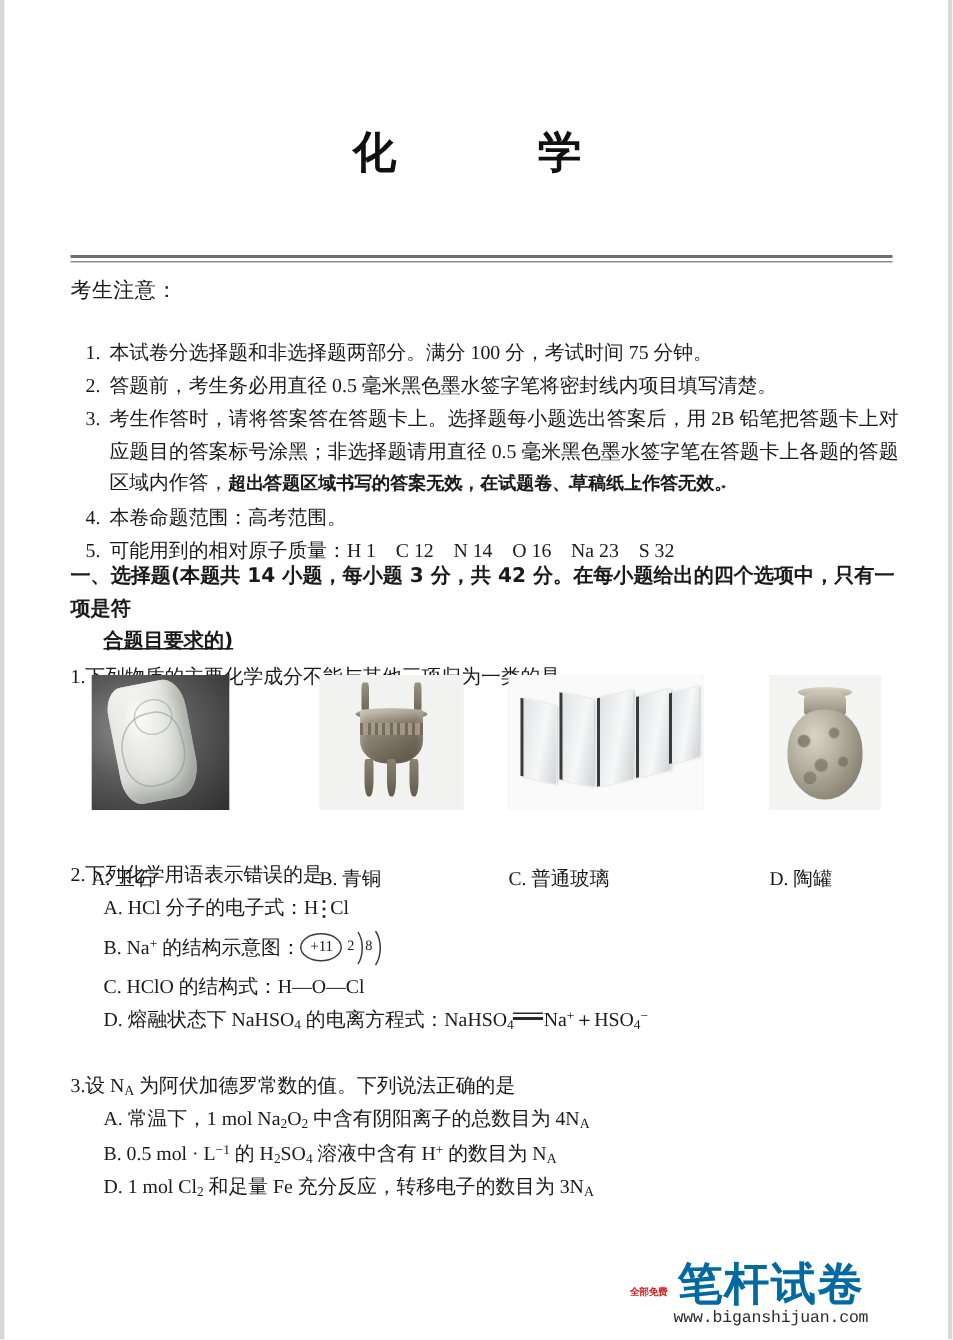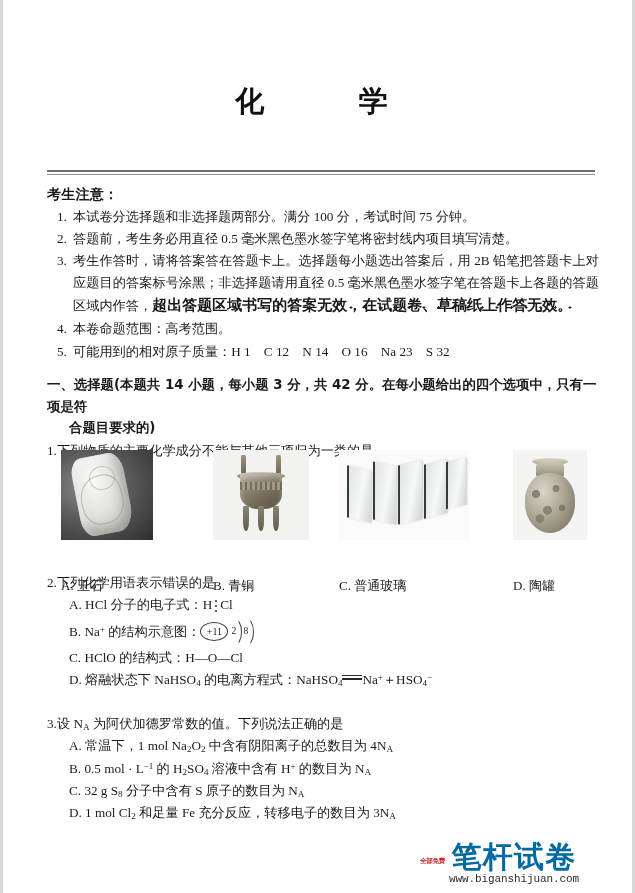--- a/index.html
+++ b/index.html
@@ -63,25 +63,25 @@
   
   .notice {
     position: absolute;
     left: 44px;
     top: 183px;
     width: 552px;
     font-size: 13.2px;
     line-height: 1.62;
   }
   .notice-head {
-    font-weight: bold;
+    font-weight: normal;
     font-size: 14px;
     font-family: "DejaVu Sans", "Liberation Sans", sans-serif;
     letter-spacing: 0.02em;
-    margin-bottom: 0;
+    margin-bottom: 18px;
   }
   .notice-list {
     margin: 0;
     padding: 0;
     list-style: none;
   }
   .notice-list li {
     position: relative;
     padding-left: 26px;
     margin-bottom: 1px;
@@ -89,21 +89,21 @@
     font-family: "Liberation Serif", "DejaVu Serif", serif;
   }
   .notice-list li .num {
     position: absolute;
     left: 10px;
     top: 0;
   }
   .emph {
     font-weight: bold;
     font-family: "DejaVu Sans", "Liberation Sans", sans-serif;
-    font-size: 15px;
+    font-size: 12px;
     border-bottom: none;
     position: relative;
   }
   .dotted-emph {
     position: relative;
     display: inline;
     background-image: radial-gradient(circle, #222 1.1px, transparent 1.2px);
     background-size: 14.6px 100%;
     background-position: 2px bottom;
     background-repeat: repeat-x;
@@ -117,20 +117,21 @@
     top: 374px;
     width: 552px;
     font-size: 13.4px;
     font-weight: bold;
     font-family: "DejaVu Sans", "Liberation Sans", sans-serif;
     line-height: 1.62;
   }
   .sec-head .cont {
     display: block;
     padding-left: 22px;
+    text-decoration: underline;
   }
 
   
   .q {
     position: absolute;
     left: 44px;
     width: 552px;
     font-size: 13.2px;
     line-height: 1.66;
     font-family: "Liberation Serif", "DejaVu Serif", serif;
@@ -533,23 +534,20 @@
       <div class="q-stem">
         <span>3.</span><span>设 N</span><sub class="na-sub">A</sub><span> 为阿伏加德罗常数的值。下列说法正确的是</span>
       </div>
       <div class="opt">
         <span>A. 常温下，1 mol Na</span><sub>2</sub><span>O</span><sub>2</sub><span> 中含有阴阳离子的总数目为 4N</span><sub class="na-sub">A</sub>
       </div>
       <div class="opt">
         <span>B. 0.5 mol · L</span><sup>−1</sup><span> 的 H</span><sub>2</sub><span>SO</span><sub>4</sub><span> 溶液中含有 H</span><sup>+</sup><span> 的数目为 N</span><sub class="na-sub">A</sub>
       </div>
       <div class="opt">
-        <span>C. 32 g S</span><sub>8</sub><span> 分子中含有 S 原子的数目为 N</span><sub class="na-sub">A</sub>
-      </div>
-      <div class="opt">
         <span>D. 1 mol Cl</span><sub>2</sub><span> 和足量 Fe 充分反应，转移电子的数目为 3N</span><sub class="na-sub">A</sub>
       </div>
     </div>
 
     <div class="watermark">
       <div class="wm-cn">笔杆试卷</div>
       <div class="wm-url">www.biganshijuan.com</div>
       <div class="wm-badge">全部免费</div>
     </div>
 

